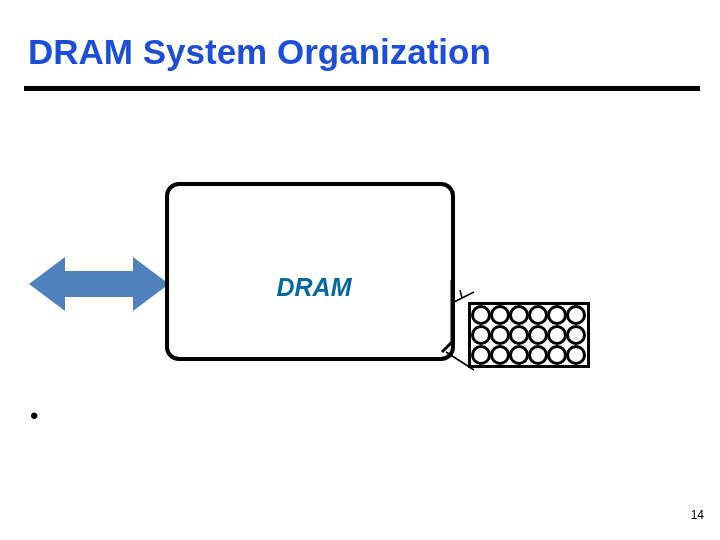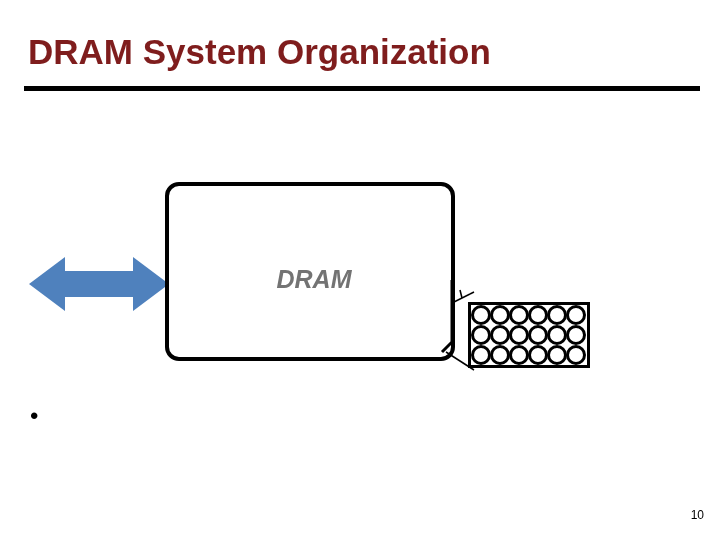--- a/index.html
+++ b/index.html
@@ -19,21 +19,21 @@
   }
 
   
   #slide-title {
     position: absolute;
     left: 28px;
     top: 30px;
     width: 660px;
     font-size: 35px;
     font-weight: bold;
-    color: #7f1d1d;
+    color: #1d4ed8;
     letter-spacing: 0px;
     line-height: 44px;
     white-space: nowrap;
   }
   #title-rule {
     position: absolute;
     left: 24px;
     top: 86px;
     width: 676px;
     height: 5px;
@@ -48,30 +48,30 @@
     width: 290px;
     height: 179px;
     box-sizing: border-box;
     border: 4px solid #000000;
     border-radius: 14px;
     background: #ffffff;
   }
   #dram-label {
     position: absolute;
     left: 0;
-    top: 4px;
+    top: 12px;
     width: 290px;
     height: 179px;
     display: flex;
     align-items: center;
     justify-content: center;
     font-size: 25px;
     font-weight: bold;
     font-style: italic;
-    color: #737373;
+    color: #0369a1;
   }
 
   
   #bus-arrow {
     position: absolute;
     left: 29px;
     top: 256px;
     width: 140px;
     height: 56px;
   }
@@ -184,15 +184,15 @@
         <circle cx="89" cy="53" r="8.5"></circle>
         <circle cx="108" cy="53" r="8.5"></circle>
       </g>
     </svg>
   </div>
 
   <div id="bullet-row">
     <span id="bullet-marker">•</span>
   </div>
 
-  <div id="page-number">10</div>
+  <div id="page-number">14</div>
 
 </div>
 
 </body></html>

